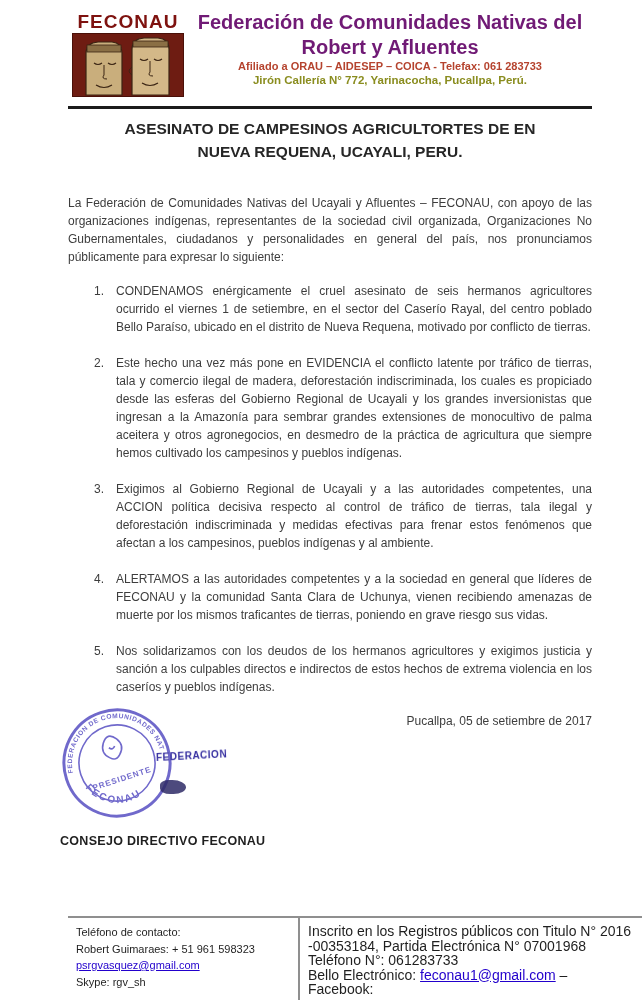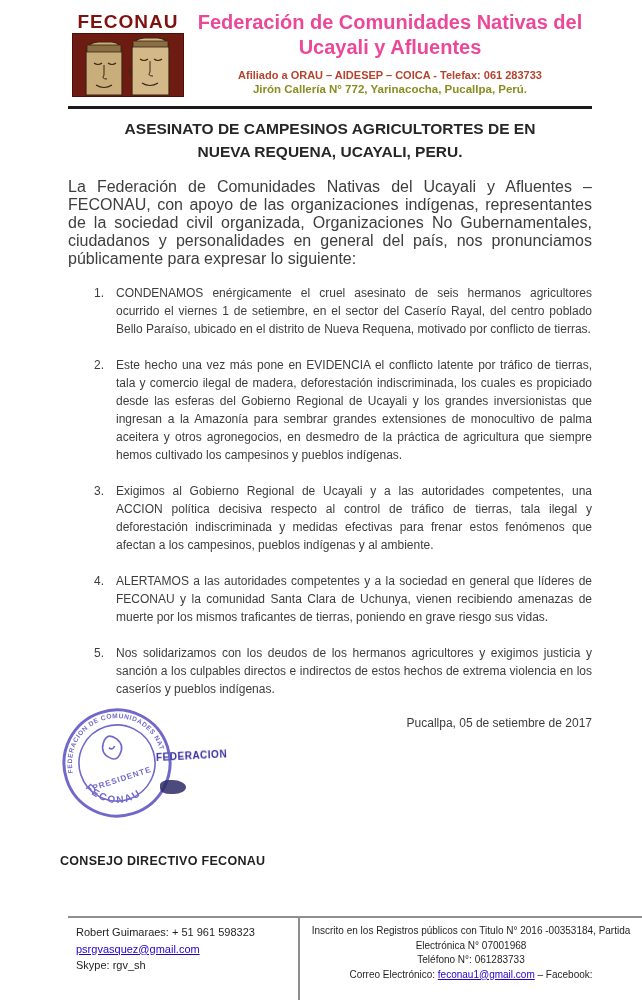--- a/index.html
+++ b/index.html
@@ -15,54 +15,54 @@
   }
   .content{padding:8px 50px 0 68px;}
 
   
   .header{display:flex;align-items:flex-start;}
   .logo-block{width:120px;flex:0 0 120px;text-align:center;margin-top:4px;}
   .logo-word{font-size:19px;font-weight:bold;letter-spacing:1px;line-height:20px;}
   .logo-img{width:112px;height:64px;margin:1px auto 0;display:block;}
   .head-text{flex:1;text-align:center;padding-top:2px;}
   .org-name{font-weight:bold;font-size:20px;line-height:25px;}
-  .affil{font-weight:bold;font-size:11px;margin-top:9px;}
+  .affil{font-weight:bold;font-size:11px;margin-top:0;}
   .addr{font-weight:bold;font-size:11.5px;margin-top:2px;}
   .head-rule{border:0;border-top:3px solid #1b1b1b;margin:9px 0 0 0;}
 
   
   .doc-title{margin-top:8px;text-align:center;font-weight:bold;font-size:15.5px;line-height:23px;color:#262626;}
-  .intro{margin-top:15px;font-size:16px;line-height:18px;text-align:justify;}
+  .intro{margin-top:31px;font-size:12px;line-height:18px;text-align:justify;}
   ol.points{list-style:none;margin:16px 0 0 0;padding:0 0 0 26px;}
   ol.points li{display:flex;margin-bottom:18px;}
   .num{flex:0 0 22px;font-size:12px;line-height:18px;}
   .pt-text{flex:1;font-size:12px;line-height:18px;text-align:justify;}
   .dateline{text-align:right;font-size:12px;margin-top:16px;}
 
   
   .stamp-wrap{position:absolute;left:52px;top:698px;width:210px;height:135px;}
   .stamp-svg{position:absolute;left:0;top:0;filter:blur(.3px);}
   .stamp-side-word{
     position:absolute;left:104px;top:52px;
     font-size:10px;font-weight:bold;letter-spacing:.5px;
     transform:rotate(-3deg) scaleY(1.15);
     filter:blur(.4px);
   }
   .stamp-blob{position:absolute;left:108px;top:82px;width:26px;height:14px;border-radius:40% 60% 55% 45%;opacity:.85;}
-  .signature{position:absolute;left:60px;top:854px;font-size:12.5px;font-weight:bold;color:#1f1f1f;letter-spacing:.3px;}
+  .signature{position:absolute;left:60px;top:834px;font-size:12.5px;font-weight:bold;color:#1f1f1f;letter-spacing:.3px;}
 
   
   .footer{
     position:absolute;left:68px;right:0;top:916px;bottom:0;
     border-top:2px solid #8f8f8f;
     display:flex;
   }
   .f-left{flex:0 0 222px;padding:6px 0 0 8px;font-size:11px;line-height:16.5px;color:#1f1f1f;}
   .f-div{flex:0 0 2px;background:#8f8f8f;}
-  .f-right{flex:1;padding:6px 8px 0 8px;font-size:10px;line-height:14.5px;color:#1f1f1f;text-align:center;}
+  .f-right{flex:1;padding:6px 8px 0 8px;font-size:14px;line-height:14.5px;color:#1f1f1f;}
   a.lnk{text-decoration:underline;cursor:pointer;}
 </style>
 </head>
 <body>
 
 <div class="page">
   <div class="content">
 
     <div class="header">
       <div class="logo-block">
@@ -83,23 +83,23 @@
           <rect x="61" y="8" width="35" height="6" fill="#8a6f45" stroke="#3a2413" stroke-width="0.8"></rect>
           <path d="M68 26 q4 3 8 0" stroke="#3a2413" stroke-width="1.2" fill="none"></path>
           <path d="M82 26 q4 3 8 0" stroke="#3a2413" stroke-width="1.2" fill="none"></path>
           <path d="M78 28 l0 11 q-3 4 3 4" stroke="#3a2413" stroke-width="1" fill="none"></path>
           <path d="M70 50 q8 5 16 0" stroke="#3a2413" stroke-width="1.2" fill="none"></path>
           <path d="M60 34 q-6 4 0 8" stroke="#3a2413" stroke-width="0.8" fill="none"></path>
         </svg>
       </div>
 
       <div class="head-text">
-        <div class="org-name" style="color:#ec4899">
+        <div class="org-name" style="color:#701a75">
           <span>Federación de Comunidades Nativas del</span><br>
-          <span>Ucayali y   Afluentes</span>
+          <span>Robert y   Afluentes</span>
         </div>
         <div class="affil" style="color:#b5432e">Afiliado a ORAU – AIDESEP – COICA - Telefax: 061 283733</div>
         <div class="addr" style="color:#8a8d1f">Jirón Callería N° 772, Yarinacocha, Pucallpa, Perú.</div>
       </div>
     </div>
 
     <hr class="head-rule">
 
     <div class="doc-title">
       <span>ASESINATO DE CAMPESINOS AGRICULTORTES DE EN</span><br>
@@ -155,24 +155,25 @@
       </g>
     </svg>
     <span class="stamp-side-word" style="color:#362fa0">FEDERACION</span>
     <span class="stamp-blob" style="background:#2e2a66"></span>
   </div>
 
   <div class="signature">CONSEJO DIRECTIVO FECONAU</div>
 
   <div class="footer">
     <div class="f-left">
+      <div>Teléfono de contacto:</div>
       <div>Robert Guimaraes: + 51 961 598323</div>
       <div><a class="lnk" style="color:#2200cc">psrgvasquez@gmail.com</a></div>
       <div>Skype: rgv_sh</div>
     </div>
     <div class="f-div"></div>
     <div class="f-right">
       <div>Inscrito en los Registros públicos con Titulo N° 2016 -00353184, Partida Electrónica N° 07001968</div>
       <div>Teléfono N°: 061283733</div>
-      <div><span>Correo Electrónico: </span><a class="lnk" style="color:#2200cc">feconau1@gmail.com</a><span> – Facebook:</span></div>
+      <div><span>Bello Electrónico: </span><a class="lnk" style="color:#2200cc">feconau1@gmail.com</a><span> – Facebook:</span></div>
     </div>
   </div>
 </div>
 
 </body></html>

